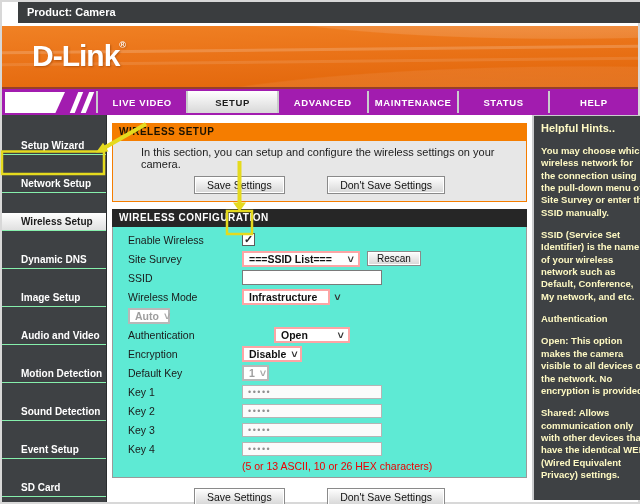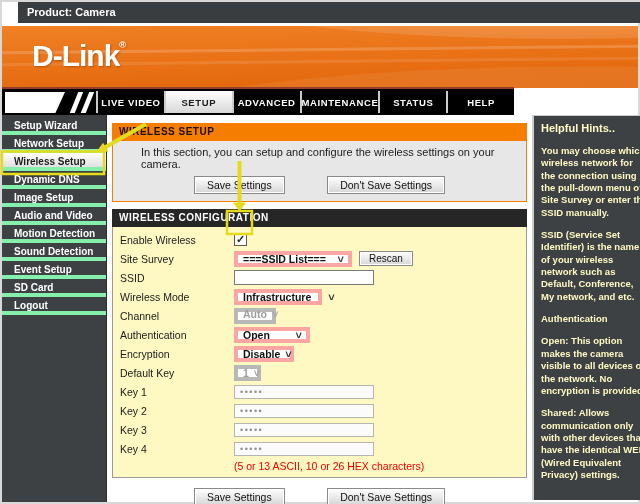--- a/index.html
+++ b/index.html
@@ -40,22 +40,22 @@
   }
   .logo {
     position:absolute; left:30px; top:13px;
     color:#ffffff; font-size:30px; font-weight:bold; letter-spacing:-1px;
     text-shadow:1px 1px 2px rgba(120,50,0,0.45);
   }
   .logo sup { font-size:9px; letter-spacing:0; vertical-align:18px; }
 
   
   .navbar {
-    position:absolute; left:0; top:85px; width:512px; height:28px;
-    background:#000000;
+    position:absolute; left:0; top:85px; width:636px; height:28px;
+    background:#a21caf;
     border-top:2px solid #96402a;
   }
   .nav-plate {
     position:absolute; left:3px; top:3px; width:60px; height:21px;
     background:#ffffff;
     clip-path:polygon(0 0, 100% 0, 84% 100%, 0 100%);
   }
   .nav-slash {
     position:absolute; top:3px; width:5px; height:21px;
     background:#ffffff; transform:skewX(-22deg);
@@ -78,24 +78,25 @@
 
   
   .sidebar {
     position:absolute; left:0; top:113px; width:105px; bottom:0;
     background:#3e4144;
     border-right:1px solid #2a2d2f;
     padding-top:2px;
   }
   .side-item {
     height:18px; line-height:18px;
-    padding-left:12px;
+    padding-left:19px;
     color:#ffffff; font-size:10px; font-weight:bold;
-    border-bottom:4px solid #86efac;
+    border-bottom:1px solid #86efac;
     cursor:pointer;
+    margin-top:20px;
   }
   .side-item.active {
     background:linear-gradient(#ffffff, #e0e0e0);
     color:#1c1c1c;
   }
 
   
   .main {
     position:absolute; left:108px; top:113px; width:419px; bottom:0;
     background:#ffffff;
@@ -123,42 +124,42 @@
     padding:2px 12px; margin:0 19px;
     cursor:pointer;
   }
   .dark-bar {
     margin:7px 2px 0 2px; height:18px; line-height:18px;
     background:#262626;
     color:#ffffff; font-size:10px; font-weight:bold; letter-spacing:0.5px;
     padding-left:7px;
   }
   .form-box {
-    margin:0 2px; background:#fef9c3;
+    margin:0 2px; background:#5eead4;
     border:1px solid #9a9a9a; border-top:none;
-    padding:3px 0 4px 0;
+    padding:3px 0 4px 8px;
   }
   .frow { display:flex; align-items:center; height:19px; padding-left:7px; }
   .flabel { width:114px; font-size:10.5px; color:#1a1a1a; }
   .checkbox {
     width:13px; height:13px; border:1px solid #5c5c5c; background:#fff;
     font-size:11px; line-height:11px; text-align:center; color:#2a2a2a;
     font-weight:bold; cursor:pointer;
   }
   .sel {
     display:inline-flex; align-items:center; justify-content:space-between;
-    height:16px; border:4px solid #fca5a5; background:#fff;
+    height:16px; border:2px solid #fca5a5; background:#fff;
     font-size:10.5px; font-weight:bold; color:#111;
     padding:0 4px 0 5px; cursor:pointer;
   }
   .sel .chev { font-size:11px; font-weight:bold; margin-left:5px; color:#333; }
   .sel.disabled { color:#9e9e9e; border-color:#b8b8b8; cursor:default; }
   .sel.disabled .chev { color:#a8a8a8; }
   .w-survey { width:118px; } .w-mode { width:88px;gap:12px; } .w-chan { width:42px;align-items:flex-end; }
-  .w-auth { width:76px; } .w-enc { width:60px; } .w-key { width:27px; }
+  .w-auth { width:76px;margin-left:32px; } .w-enc { width:60px; } .w-key { width:27px; }
   .text-input {
     width:140px; height:15px; border:1px solid #7a7a7a; background:#fff;
     font-size:10px; padding:0 3px; outline:none;
   }
   .key-field {
     width:140px; height:14px; line-height:13px;
     border:1px solid #b5b5b5; background:#fbfbfb;
     color:#8f8f8f; font-size:9px; letter-spacing:1.5px; padding-left:5px;
   }
   .rescan { margin-left:7px; padding:1px 9px; font-size:10px; }
@@ -274,21 +275,20 @@
 
       <div class="frow">
         <div class="flabel">Wireless Mode</div>
         <div class="sel w-mode">
           <span>Infrastructure</span>
           <span class="chev">˅</span>
         </div>
       </div>
 
       <div class="frow">
-        <div class="flabel">Channel</div>
         <div class="sel disabled w-chan">
           <span>Auto</span>
           <span class="chev">˅</span>
         </div>
       </div>
 
       <div class="frow">
         <div class="flabel">Authentication</div>
         <div class="sel w-auth">
           <span>Open</span>

